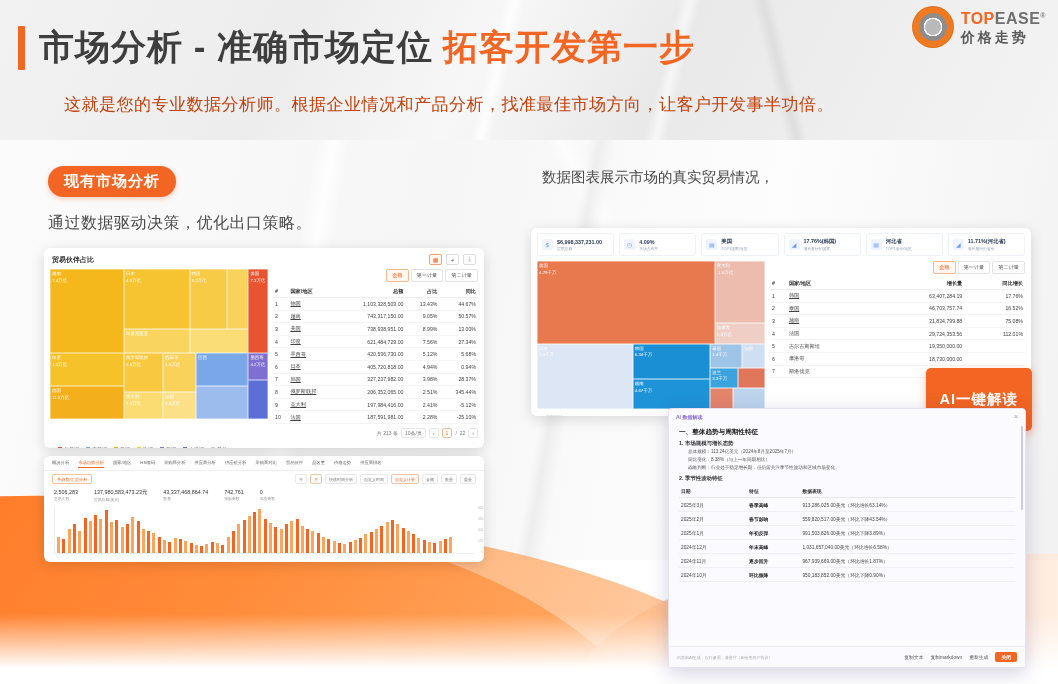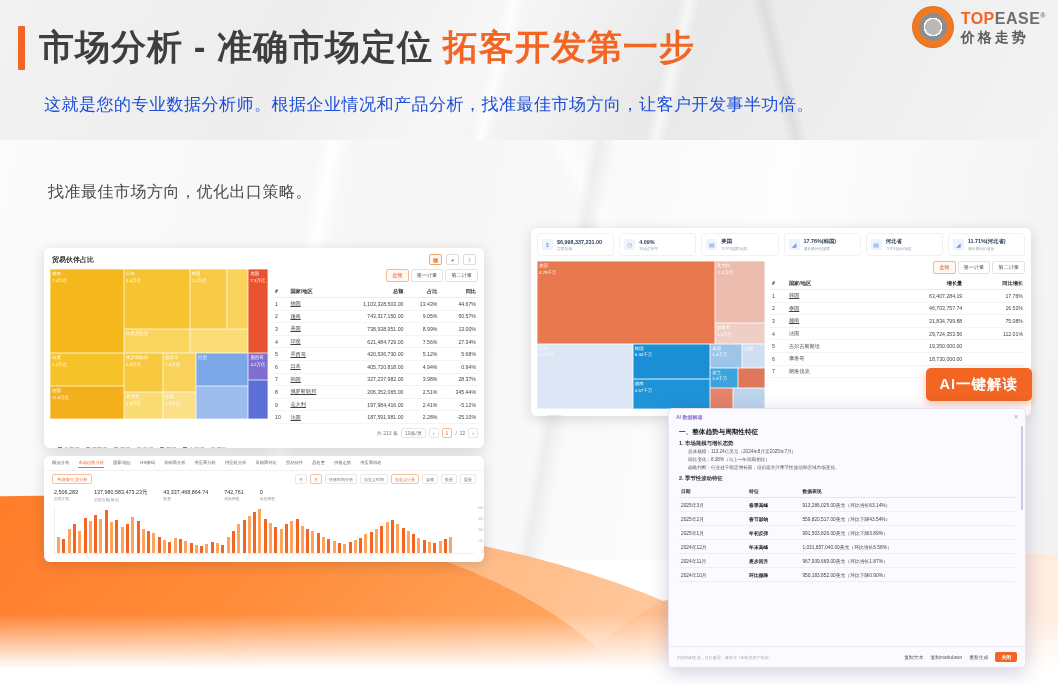--- a/index.html
+++ b/index.html
@@ -60,21 +60,21 @@
   
   header { position:relative; z-index:3; }
   .title-row { display:flex; align-items:center; padding:24px 0 0 18px; }
   .title-bar { width:7px; height:44px; background:#f26522; margin-right:14px; border-radius:1px; }
   .title-main {
     font-size:35px; font-weight:bold; color:#3e3e3e; letter-spacing:1px;
     white-space:nowrap;
   }
   .title-accent { color:#f26522; margin-left:10px; }
   .subtitle {
-    margin:22px 0 0 44px; font-size:17px; color:#1d4ed8; letter-spacing:.5px;
+    margin:22px 0 0 64px; font-size:17px; color:#c2410c; letter-spacing:.5px;
   }
 
   
   .logo { position:absolute; right:12px; top:6px; display:flex; align-items:center; }
   .logo-mark {
     width:42px; height:42px; border-radius:50%;
     background: radial-gradient(circle at 50% 50%, #b9b9b9 0 26%, #ffffff 27% 31%, #8d8d8d 32% 46%, #f07a22 47% 100%);
     box-shadow: inset 0 0 0 1px rgba(0,0,0,.08);
   }
   .logo-text { margin-left:7px; line-height:1; }
@@ -175,21 +175,21 @@
   .stat-v { font-size:5.4px; color:#2b3a55; font-weight:bold; white-space:nowrap;}
   .stat-l { font-size:3.8px; color:#9aa4b5; margin-top:1px; white-space:nowrap;}
   .pr-body { display:flex; padding:0 6px 5px 6px; gap:5px; }
   .tm2 { width:228px; height:148px; position:relative; }
   .rt-table { flex:1; }
 
   
   #ai-pill {
     position:absolute; right:26px; top:368px; z-index:7;
     background:#f26522; color:#fff; font-weight:bold; font-size:14.5px;
-    border-radius:5px; padding:7px 14px; letter-spacing:1px;
+    border-radius:5px; padding:22px 14px; letter-spacing:1px;
     box-shadow:0 3px 9px rgba(242,101,34,.38);
   }
 
   
   #ai-dialog {
     position:absolute; left:668px; top:408px; width:358px; height:260px; z-index:8;
     background:#fbfaff; border:1px solid #e6e2f2; border-radius:4px;
     box-shadow:0 5px 20px rgba(60,40,110,.22); overflow:hidden;
     display:flex; flex-direction:column;
   }
@@ -255,25 +255,27 @@
     <div class="logo-text">
       <div class="logo-top">
         <span class="t">TOP</span><span class="e">EASE</span><span class="logo-reg">®</span>
       </div>
       <div class="logo-cn">价格走势</div>
     </div>
   </div>
 </header>
 
 <div class="cap-left">
-  <div class="cap-left-text">找准最佳市场方向，优化出口策略。</div>
+  <div class="pill">现有市场分析</div>
+  <div class="cap-left-text">通过数据驱动决策，优化出口策略。</div>
 </div>
 
 <div class="cap-right">
   <div class="cap-right-text">
+    <div>数据图表展示市场的真实贸易情况，</div>
   </div>
 </div>
 
 <div class="shot" id="panel-left-top">
   <div class="plt-head">
     <div class="plt-title">贸易伙伴占比</div>
     <div class="ico-grp">
       <div class="ico-btn active">▦</div>
       <div class="ico-btn">◕</div>
       <div class="ico-btn">⤓</div>

